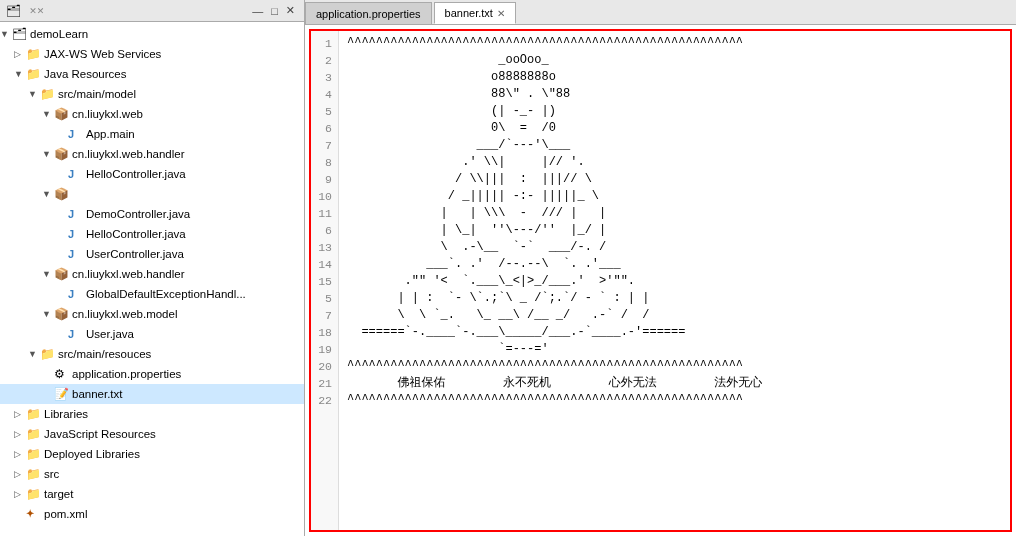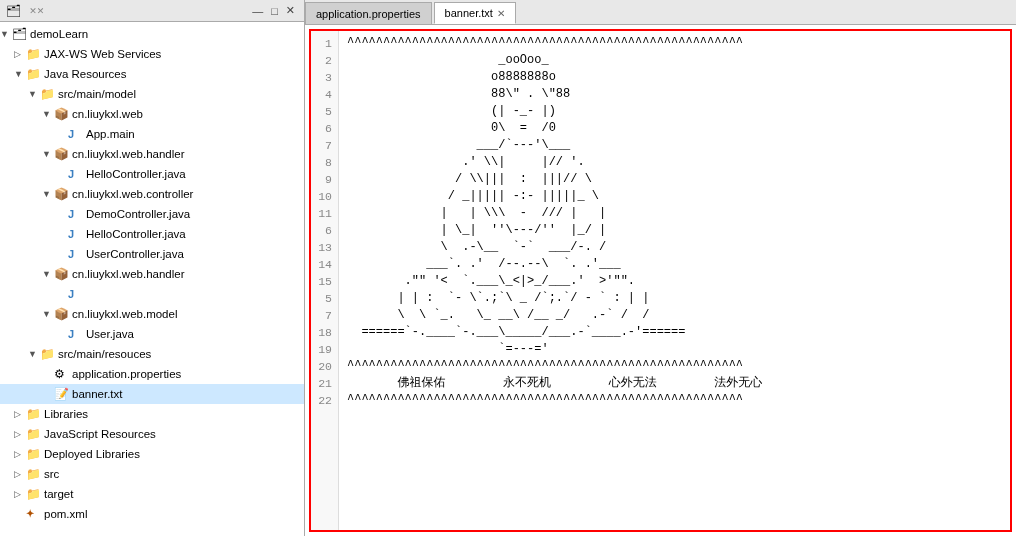--- a/index.html
+++ b/index.html
@@ -244,21 +244,20 @@
         <span>cn.liuykxl.web.handler</span>
       </div>
       <div class="tree-item" style="padding-left: 56px;">
         <span class="tree-arrow" style="color: rgb(85, 85, 85); font-size: 9px;"></span>
         <span class="tree-icon" style="color: rgb(58, 127, 193); font-weight: bold; font-family: Arial; font-size: 11px;">J</span>
         <span>HelloController.java</span>
       </div>
       <div class="tree-item" style="padding-left: 42px;">
         <span class="tree-arrow" style="color: rgb(85, 85, 85); font-size: 9px;">▼</span>
         <span class="tree-icon" style="font-size: 12px;">📦</span>
-        <span>cn.liuykxl.web.controller</span>
       </div>
       <div class="tree-item" style="padding-left: 56px;">
         <span class="tree-arrow" style="color: rgb(85, 85, 85); font-size: 9px;"></span>
         <span class="tree-icon" style="color: rgb(58, 127, 193); font-weight: bold; font-family: Arial; font-size: 11px;">J</span>
         <span>DemoController.java</span>
       </div>
       <div class="tree-item" style="padding-left: 56px;">
         <span class="tree-arrow" style="color: rgb(85, 85, 85); font-size: 9px;"></span>
         <span class="tree-icon" style="color: rgb(58, 127, 193); font-weight: bold; font-family: Arial; font-size: 11px;">J</span>
         <span>HelloController.java</span>
@@ -269,20 +268,21 @@
         <span>UserController.java</span>
       </div>
       <div class="tree-item" style="padding-left: 42px;">
         <span class="tree-arrow" style="color: rgb(85, 85, 85); font-size: 9px;">▼</span>
         <span class="tree-icon" style="font-size: 12px;">📦</span>
         <span>cn.liuykxl.web.handler</span>
       </div>
       <div class="tree-item" style="padding-left: 56px;">
         <span class="tree-arrow" style="color: rgb(85, 85, 85); font-size: 9px;"></span>
         <span class="tree-icon" style="color: rgb(58, 127, 193); font-weight: bold; font-family: Arial; font-size: 11px;">J</span>
+        <span>GlobalDefaultExceptionHandl...</span>
       </div>
       <div class="tree-item" style="padding-left: 42px;">
         <span class="tree-arrow" style="color: rgb(85, 85, 85); font-size: 9px;">▼</span>
         <span class="tree-icon" style="font-size: 12px;">📦</span>
         <span>cn.liuykxl.web.model</span>
       </div>
       <div class="tree-item" style="padding-left: 56px;">
         <span class="tree-arrow" style="color: rgb(85, 85, 85); font-size: 9px;"></span>
         <span class="tree-icon" style="color: rgb(58, 127, 193); font-weight: bold; font-family: Arial; font-size: 11px;">J</span>
         <span>User.java</span>

